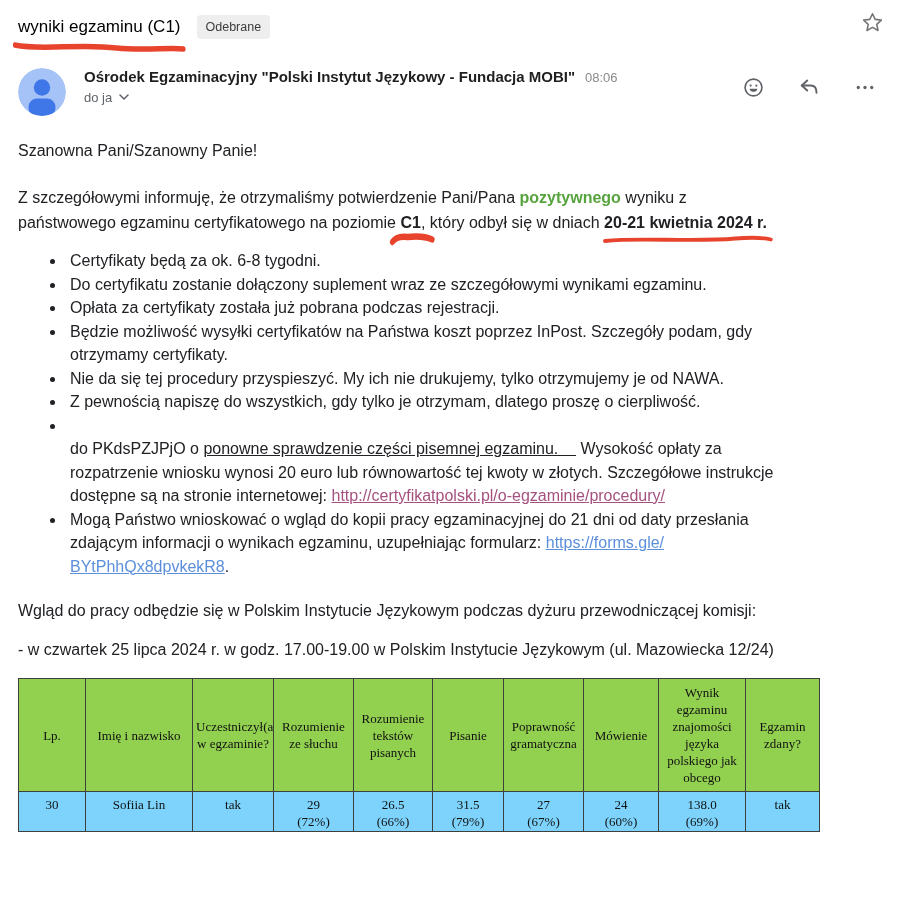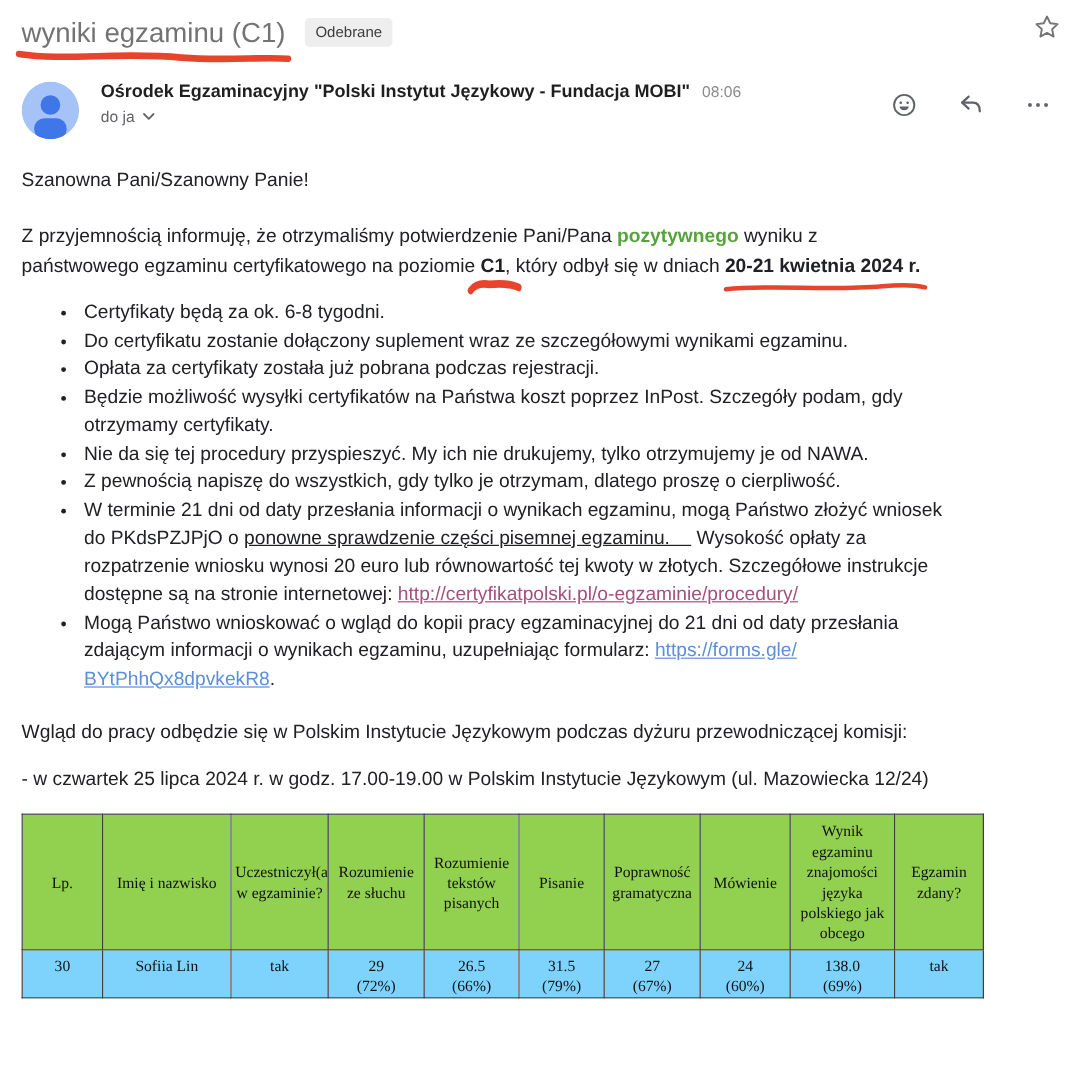--- a/index.html
+++ b/index.html
@@ -19,21 +19,21 @@
   html,body{margin:0;padding:0}
   body{
     width:905px;height:900px;background:#ffffff;
     font-family:"Liberation Sans",sans-serif;color:var(--text-dark);
     position:relative;overflow:hidden;
   }
   .page{padding:10px 18px 0 18px;position:relative}
 
   
   .subject-row{display:flex;align-items:center;gap:16px;padding-right:70px;min-height:34px}
-  .subject{font-size:23px;line-height:32px;color:#737373;position:relative;white-space:nowrap}
+  .subject{font-size:17px;line-height:32px;color:#000000;position:relative;white-space:nowrap}
   .badge{background:var(--badge-bg);color:#3c3c3c;font-size:12.5px;line-height:1;
          padding:6px 9px;border-radius:4px;white-space:nowrap}
   .star-btn{position:absolute;top:10px;right:20px;background:none;border:none;padding:0;cursor:pointer;color:#757575}
 
   
   .scribble{position:absolute;pointer-events:none;overflow:visible}
   .scribble path{stroke:var(--annotation-red);fill:none;stroke-linecap:round;stroke-linejoin:round}
   .scribble-title{left:-6px;top:calc(100% - 3px);width:calc(100% + 12px);height:14px}
   .annotated{position:relative;display:inline-block}
   .scribble-c1{left:-10px;top:calc(100% - 3px);width:calc(100% + 24px);height:13px}
@@ -148,42 +148,42 @@
         </svg>
       </button>
     </div>
   </div>
 
   <div class="body-text">
 
     <p class="greeting">Szanowna Pani/Szanowny Panie!</p>
 
     <p class="intro">
-      <span>Z przyjemnością informuję, że otrzymaliśmy potwierdzenie Pani/Pana </span><span class="green">pozytywnego</span><span> wyniku z</span><br>
+      <span>Z szczegółowymi informuję, że otrzymaliśmy potwierdzenie Pani/Pana </span><span class="green">pozytywnego</span><span> wyniku z</span><br>
       <span>państwowego egzaminu certyfikatowego na poziomie </span><strong class="annotated"><span>C1</span>
         <svg class="scribble scribble-c1" viewBox="0 0 60 13" preserveAspectRatio="none">
           <path d="M3 10 C 8 5, 16 4, 24 5 C 36 4, 48 4.5, 57 7.5" stroke-width="6.5"></path>
         </svg></strong><span>, który odbył się w dniach </span><strong class="annotated"><span>20-21 kwietnia 2024 r.</span>
         <svg class="scribble scribble-date" viewBox="0 0 175 10" preserveAspectRatio="none">
           <path d="M3 7 C 40 3, 90 8.5, 135 4.5 C 152 3.2, 165 4, 171 5.5" stroke-width="3.8"></path>
         </svg></strong>
     </p>
 
     <ul class="points">
       <li><span>Certyfikaty będą za ok. 6-8 tygodni.</span></li>
       <li><span>Do certyfikatu zostanie dołączony suplement wraz ze szczegółowymi wynikami egzaminu.</span></li>
       <li><span>Opłata za certyfikaty została już pobrana podczas rejestracji.</span></li>
       <li>
         <span>Będzie możliwość wysyłki certyfikatów na Państwa koszt poprzez InPost. Szczegóły podam, gdy</span><br>
         <span>otrzymamy certyfikaty.</span>
       </li>
       <li><span>Nie da się tej procedury przyspieszyć. My ich nie drukujemy, tylko otrzymujemy je od NAWA.</span></li>
       <li><span>Z pewnością napiszę do wszystkich, gdy tylko je otrzymam, dlatego proszę o cierpliwość.</span></li>
       <li>
-        <span>W terminie 21 dni od daty przesłania informacji o wynikach egzaminu, mogą Państwo złożyć wniosek</span><br>
+        <br>
         <span>do PKdsPZJPjO o </span><span class="underlined">ponowne sprawdzenie części pisemnej egzaminu.&nbsp;&nbsp;&nbsp;&nbsp;</span><span> Wysokość opłaty za</span><br>
         <span>rozpatrzenie wniosku wynosi 20 euro lub równowartość tej kwoty w złotych. Szczegółowe instrukcje</span><br>
         <span>dostępne są na stronie internetowej: </span><a class="visited-link">http://certyfikatpolski.pl/o-egzaminie/procedury/</a>
       </li>
       <li>
         <span>Mogą Państwo wnioskować o wgląd do kopii pracy egzaminacyjnej do 21 dni od daty przesłania</span><br>
         <span>zdającym informacji o wynikach egzaminu, uzupełniając formularz: </span><a class="blue-link"><span>https://forms.gle/</span><br><span>BYtPhhQx8dpvkekR8</span></a><span>.</span>
       </li>
     </ul>
 

